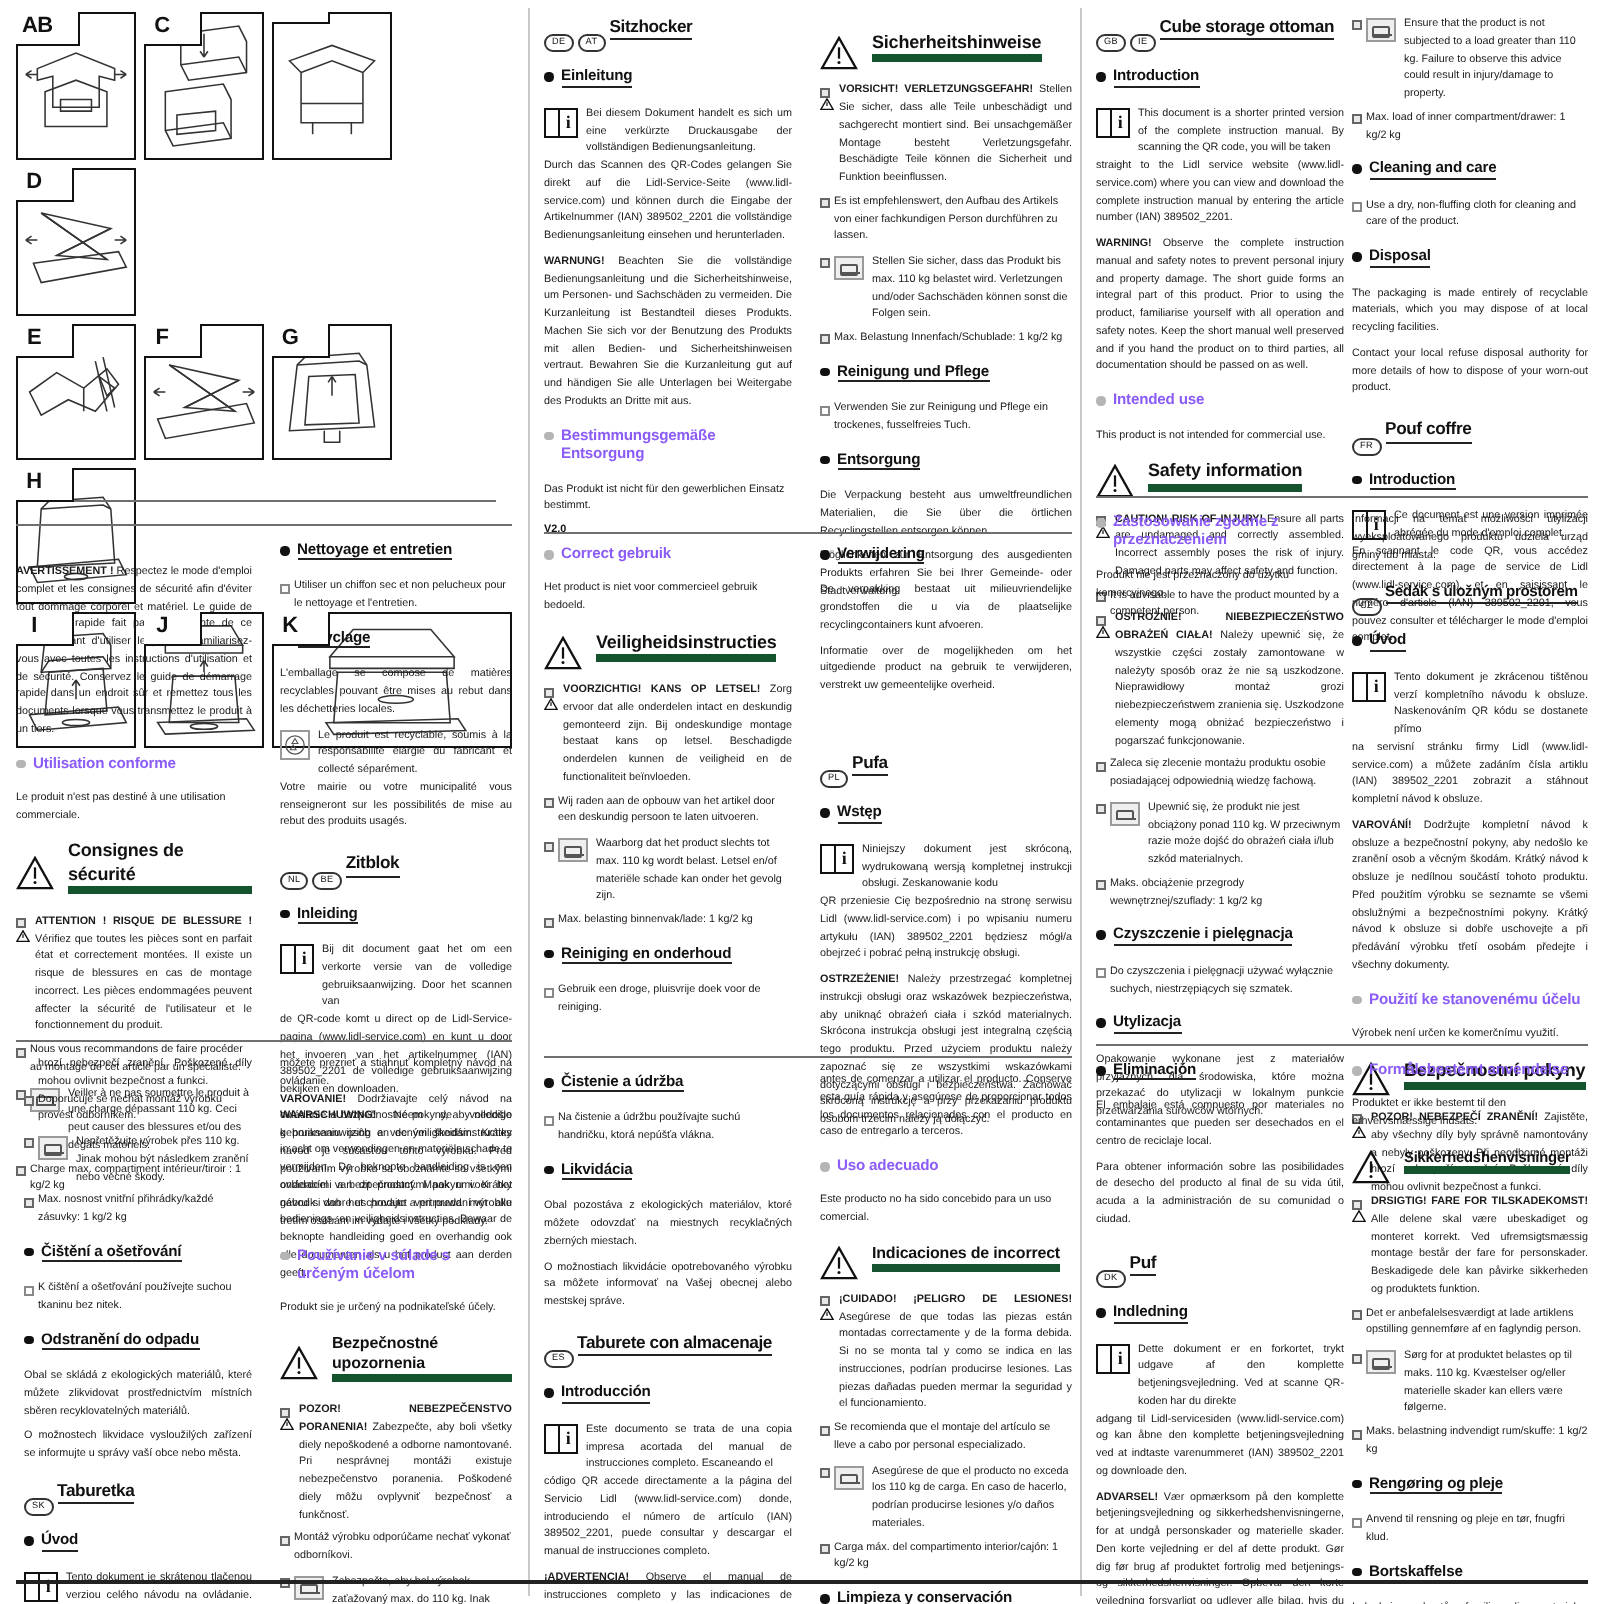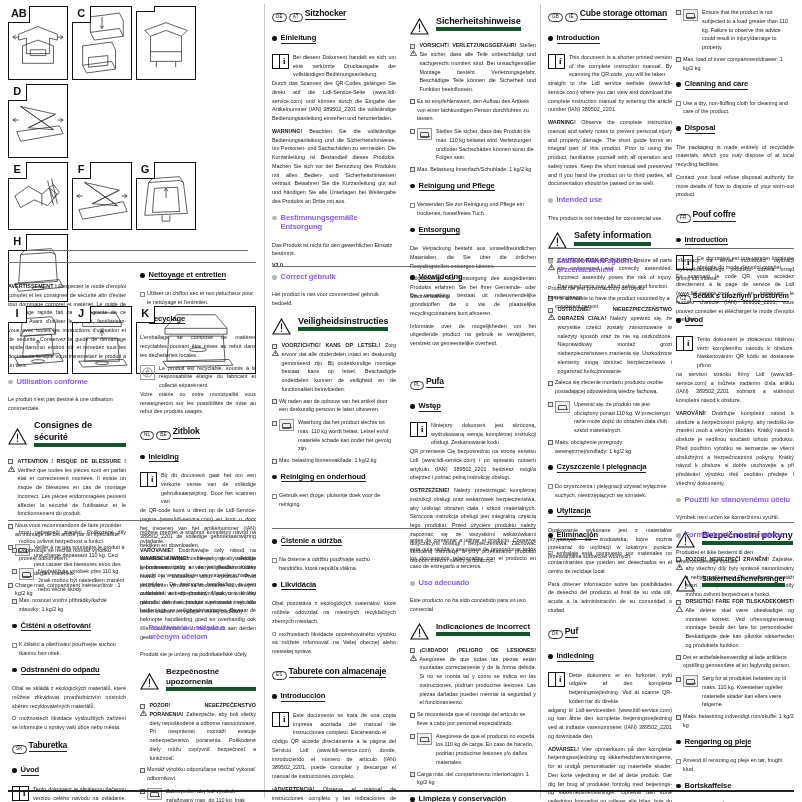--- a/index.html
+++ b/index.html
@@ -13,41 +13,41 @@
   }
   .page{position:absolute;inset:0;}
 
   
   .diagrams{position:absolute;left:8px;top:6px;width:248px;height:236px;}
   .diagrams .grid{display:flex;flex-wrap:wrap;gap:4px;}
   .fig{border:1px solid #111;position:relative;background:#fff;box-sizing:border-box;}
   .fig .tag{
     position:absolute;left:-1px;top:-1px;background:#fff;border:1px solid #111;
     border-top:none;border-left:none;
-    font-weight:bold;font-size:11px;line-height:1;padding:2px 3px 3px 3px;
+    font-weight:bold;font-size:11px;line-height:1;padding:2px 13px 3px 3px;
     letter-spacing:-.3px;min-width:12px;text-align:center;z-index:3;
   }
   .fig svg{position:absolute;left:0;top:0;width:100%;height:100%;}
   .rowA .fig{width:60px;height:74px;}
   .rowB .fig{width:60px;height:68px;}
   .rowC .fig.small{width:60px;height:68px;}
   .rowC .fig.big{width:120px;height:68px;}
   .hr-top{position:absolute;left:8px;top:250px;width:240px;border-top:1px solid #6f6f6f;}
 
   
   .col{position:absolute;box-sizing:border-box;}
   p,div.t{margin:0 0 4px 0;}
   .body{font-size:5.4px;line-height:1.62;text-align:left;color:#1a1a1a;}
   .body.just{text-align:justify;}
   .lang-head{
     font-weight:bold;font-size:8.6px;line-height:1.2;
     border-bottom:1px solid #222;display:inline-block;padding-bottom:1px;
     margin:0 0 6px 0;letter-spacing:-.2px;
   }
-  .lang-row{display:flex;align-items:center;gap:2px;margin-bottom:5px;}
+  .lang-row{display:flex;align-items:flex-end;gap:2px;margin-bottom:5px;}
   .cc{
     font-size:4.6px;border:1px solid #333;border-radius:7px;
     padding:0px 3px;line-height:1.5;letter-spacing:.2px;white-space:nowrap;
   }
   .h2{
     font-weight:bold;font-size:7.6px;line-height:1.25;
     display:inline-block;border-bottom:1px solid #222;padding-bottom:0px;
     margin:0 0 5px 0;letter-spacing:-.1px;
   }
   .h2wrap{display:flex;align-items:flex-start;gap:4px;margin:7px 0 4px 0;}

